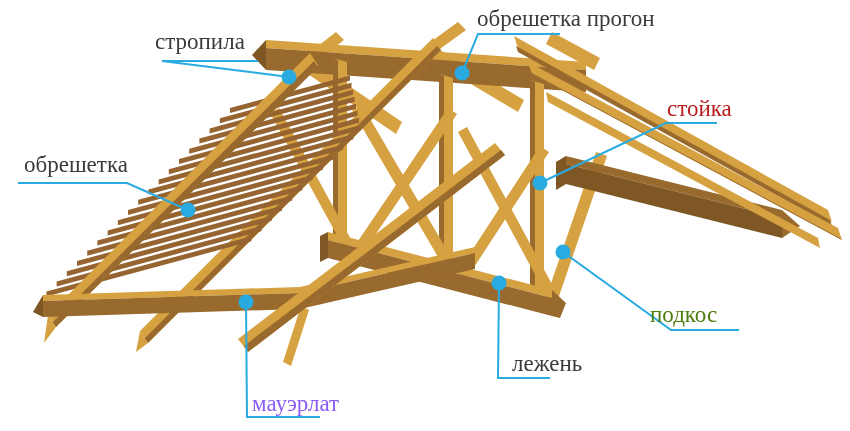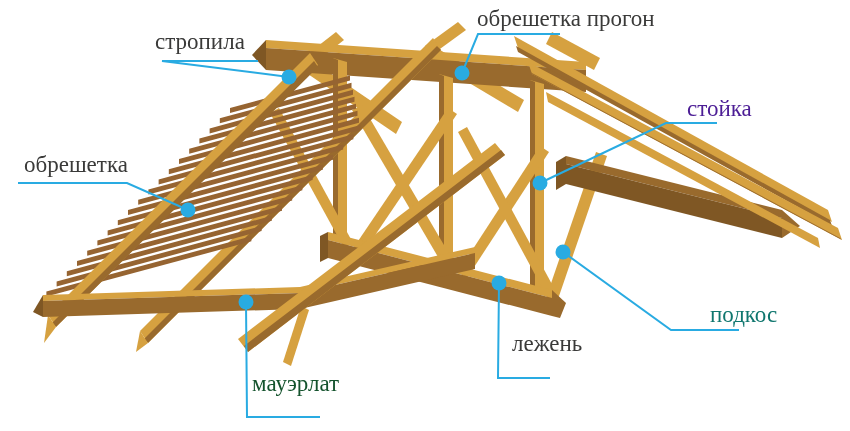--- a/index.html
+++ b/index.html
@@ -134,18 +134,18 @@
         <circle cx="499" cy="283" r="7.5" fill="#29ABE2"></circle>
         <polyline points="320,417 247,417 246,302" fill="none" stroke="#29ABE2" stroke-width="2"></polyline>
         <circle cx="246" cy="302" r="7.5" fill="#29ABE2"></circle>
       </g>
   </svg>
 
   <div id="labels">
       <div class="callout-label" style="left: 155px; top: 29px; color: rgb(58, 58, 57);">стропила</div>
       <div class="callout-label" style="left: 477px; top: 6px; color: rgb(58, 58, 57);">обрешетка прогон</div>
       <div class="callout-label" style="left: 24px; top: 152px; color: rgb(58, 58, 57);">обрешетка</div>
-      <div class="callout-label" style="left: 667px; top: 96px; color: #4c1d95; margin-left: 20px;">стойка</div>
-      <div class="callout-label" style="left: 710px; top: 302px; color: #0f766e;">подкос</div>
-      <div class="callout-label" style="left: 512px; top: 331px; color: rgb(58, 58, 57);">лежень</div>
-      <div class="callout-label" style="left: 252px; top: 371px; color: #14532d;">мауэрлат</div>
+      <div class="callout-label" style="left: 667px; top: 96px; color: #b91c1c;">стойка</div>
+      <div class="callout-label" style="left: 650px; top: 302px; color: #4d7c0f;">подкос</div>
+      <div class="callout-label" style="left: 512px; top: 351px; color: rgb(58, 58, 57);">лежень</div>
+      <div class="callout-label" style="left: 252px; top: 391px; color: #8b5cf6;">мауэрлат</div>
     </div>
 </div>
 
 </body></html>

